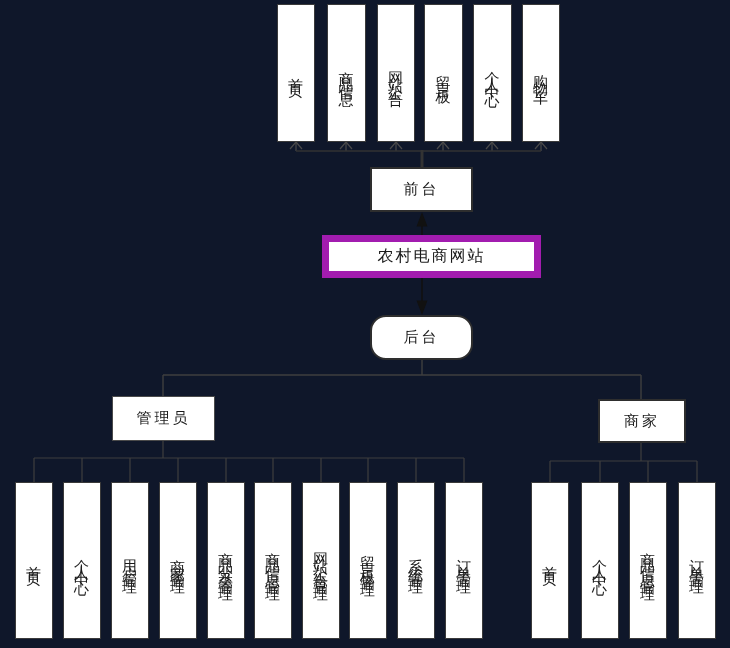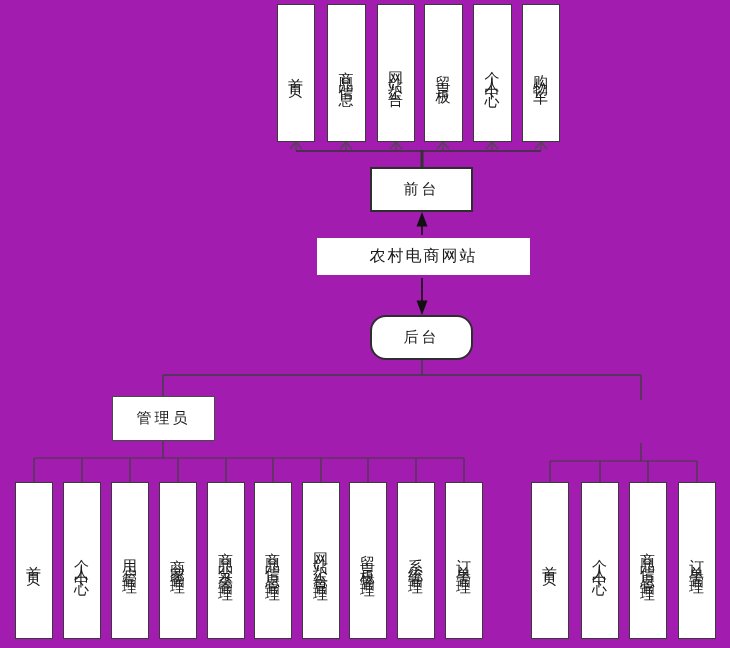--- a/index.html
+++ b/index.html
@@ -1,34 +1,34 @@
 <!DOCTYPE html>
 <html><head>
 <meta charset="utf-8">
 <style>
   html,body{margin:0;padding:0;background:#ffffff;}
   body{font-family:"Liberation Sans","DejaVu Sans",sans-serif;}
   #stage{
-    position:relative;width:730px;height:648px;background:#a21caf;
+    position:relative;width:730px;height:648px;background:#0f172a;
     overflow:hidden;color:#1a1a1a;
   }
   #wires{position:absolute;left:0;top:0;width:730px;height:648px;}
   .vbox{
     position:absolute;background:#ffffff;border:1px solid #3a3a3a;
     display:flex;align-items:center;justify-content:center;
     writing-mode:vertical-rl;text-orientation:upright;
     letter-spacing:7px;font-size:15px;line-height:1;color:#1a1a1a;
     box-sizing:border-box;
   }
   .hbox{
     position:absolute;background:#ffffff;border:1px solid #4a4a4a;
     display:flex;align-items:center;justify-content:center;
     font-size:15px;letter-spacing:3px;color:#1a1a1a;box-sizing:border-box;
   }
-  .rootbox{border:3px solid #a21caf;font-size:16px;letter-spacing:2px;}
+  .rootbox{border:7px solid #a21caf;font-size:16px;letter-spacing:2px;margin-left:8px;}
   .thickbox{border:2px solid #2e2e2e;}
   .watermark{
     position:absolute;left:572px;top:613px;width:156px;height:22px;
     font-size:16px;letter-spacing:1px;color:#d6c4ca;
     text-shadow:0 0 1px #f0c7ce;white-space:nowrap;
   }
 </style>
 </head>
 <body>
 
@@ -102,20 +102,21 @@
   <div class="vbox" style="left:377px;top:4px;width:38px;height:138px;">网站公告</div>
   <div class="vbox" style="left:424px;top:4px;width:39px;height:138px;">留言板</div>
   <div class="vbox" style="left:473px;top:4px;width:39px;height:138px;">个人中心</div>
   <div class="vbox" style="left:522px;top:4px;width:38px;height:138px;">购物车</div>
 
   <div class="hbox thickbox" style="left:370px;top:167px;width:103px;height:45px;">前台</div>
   <div class="hbox rootbox" style="left:314px;top:235px;width:219px;height:43px;">农村电商网站</div>
   <div class="hbox thickbox" style="left:370px;top:315px;width:103px;height:45px;border-radius:16px;">后台</div>
 
   <div class="hbox" style="left:112px;top:396px;width:103px;height:45px;">管理员</div>
+  <div class="hbox thickbox" style="left:598px;top:399px;width:88px;height:44px;">商家</div>
 
   <div class="vbox" style="left:15px;top:482px;width:38px;height:157px;">首页</div>
   <div class="vbox" style="left:63px;top:482px;width:38px;height:157px;">个人中心</div>
   <div class="vbox" style="left:111px;top:482px;width:38px;height:157px;">用户管理</div>
   <div class="vbox" style="left:159px;top:482px;width:38px;height:157px;">商家管理</div>
   <div class="vbox" style="left:207px;top:482px;width:38px;height:157px;">商品分类管理</div>
   <div class="vbox" style="left:254px;top:482px;width:38px;height:157px;">商品信息管理</div>
   <div class="vbox" style="left:302px;top:482px;width:38px;height:157px;">网站公告管理</div>
   <div class="vbox" style="left:349px;top:482px;width:38px;height:157px;">留言板管理</div>
   <div class="vbox" style="left:397px;top:482px;width:38px;height:157px;">系统管理</div>

